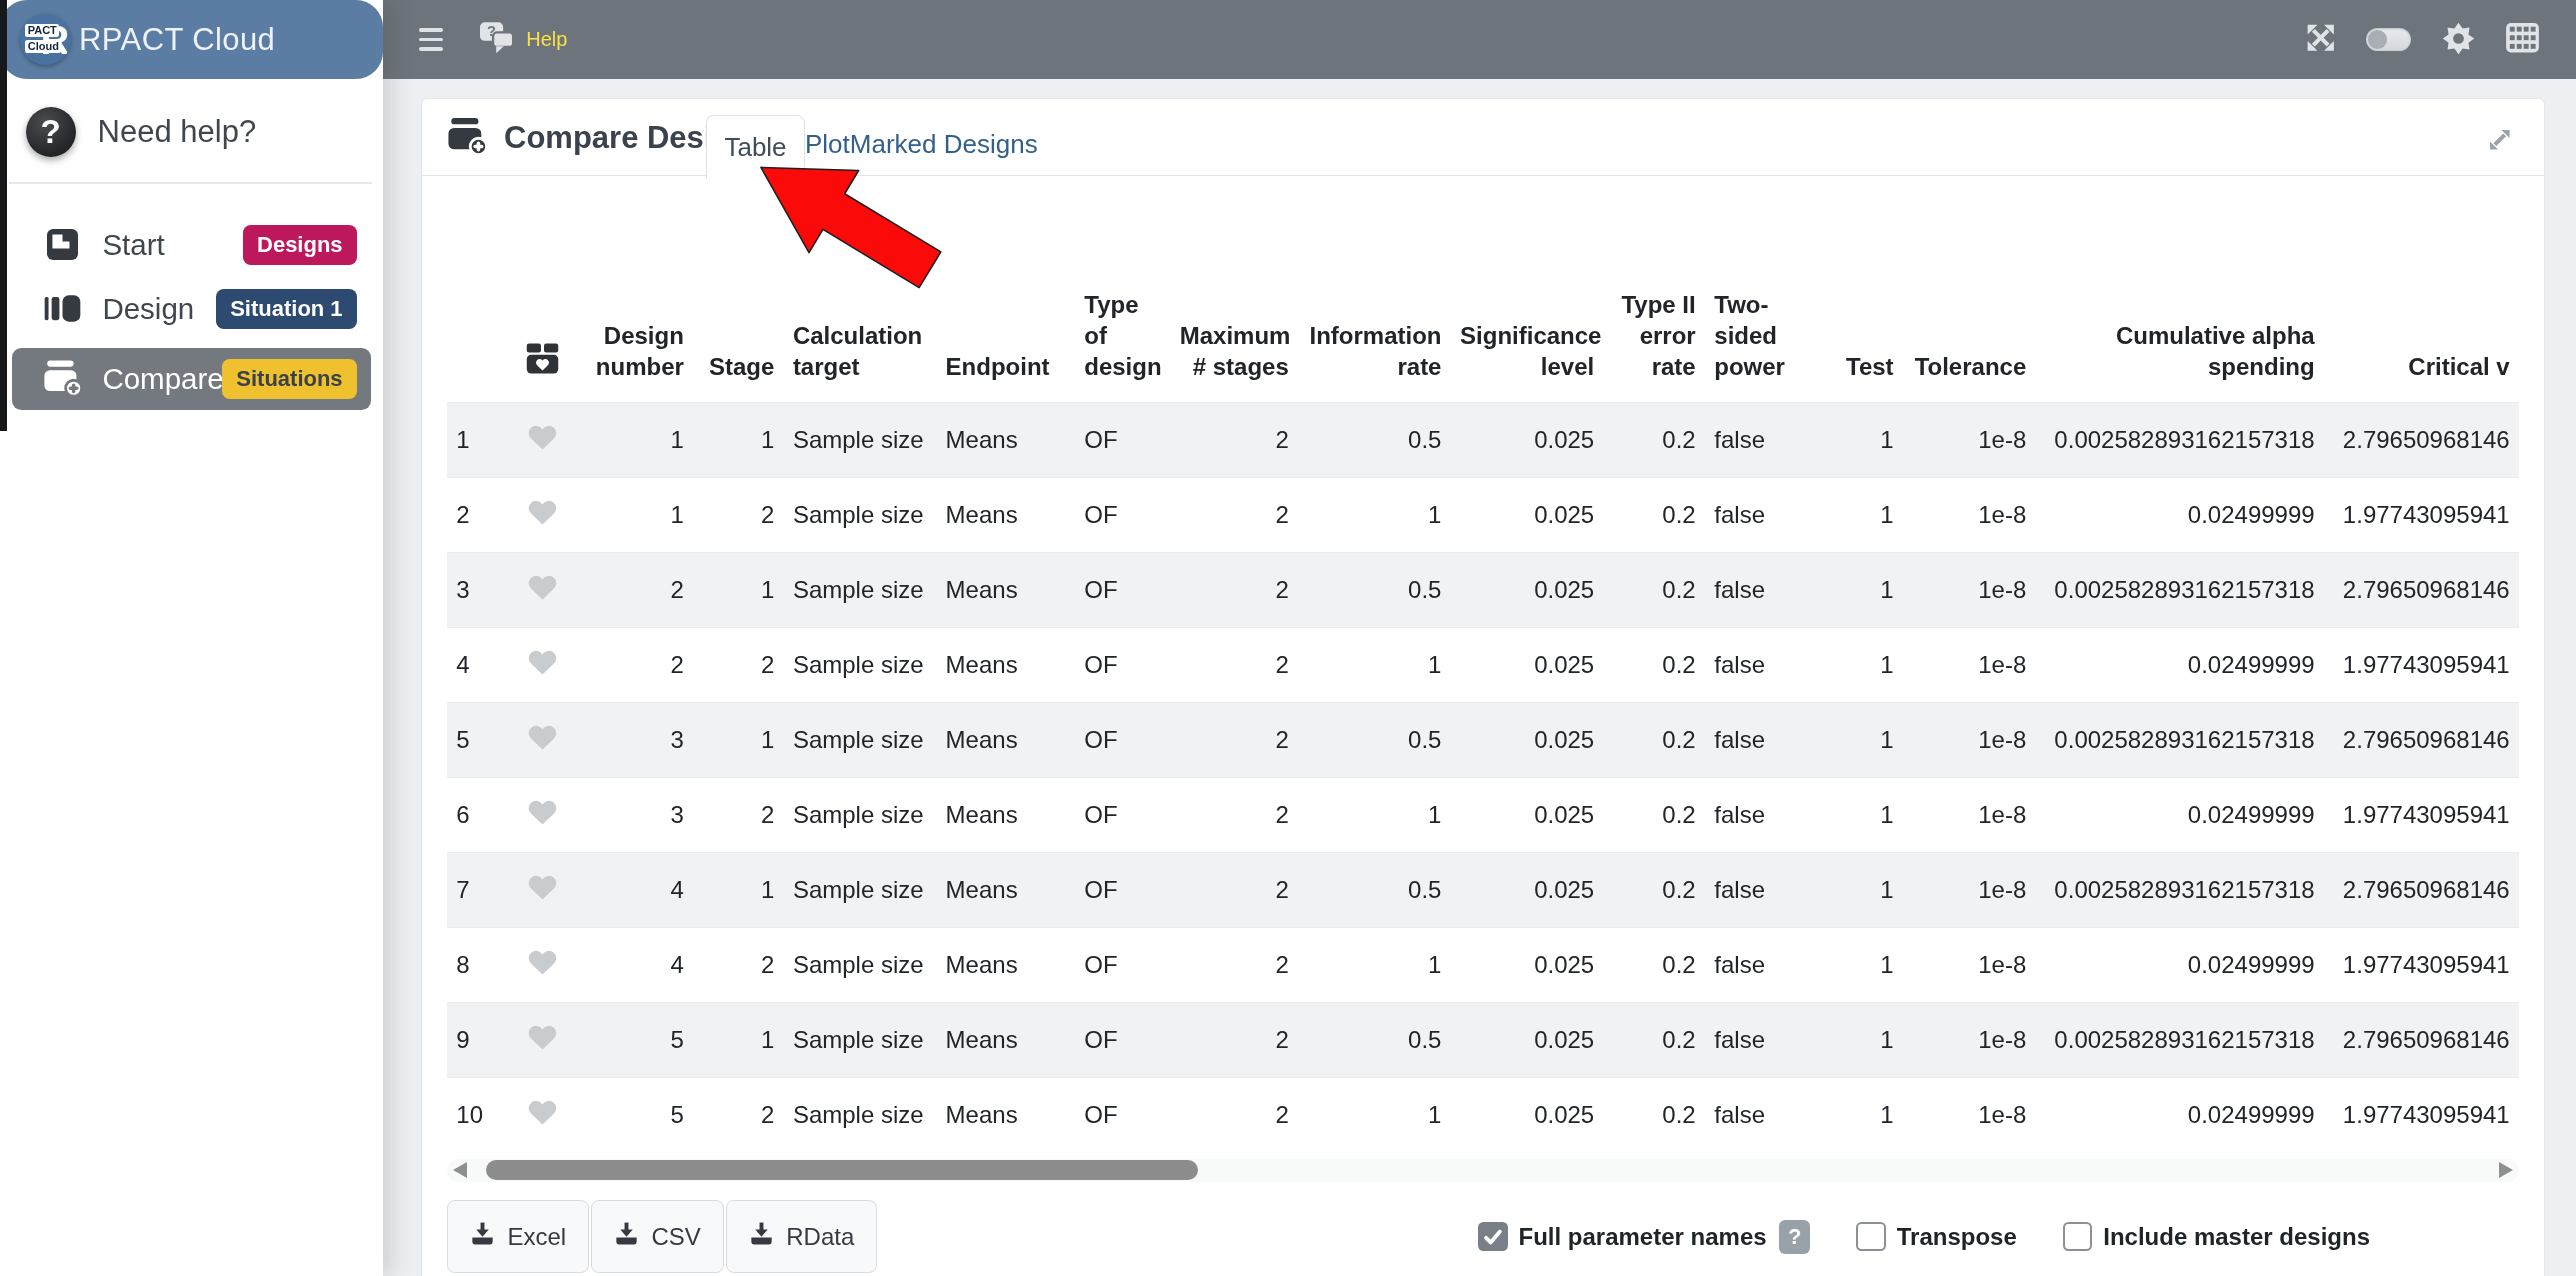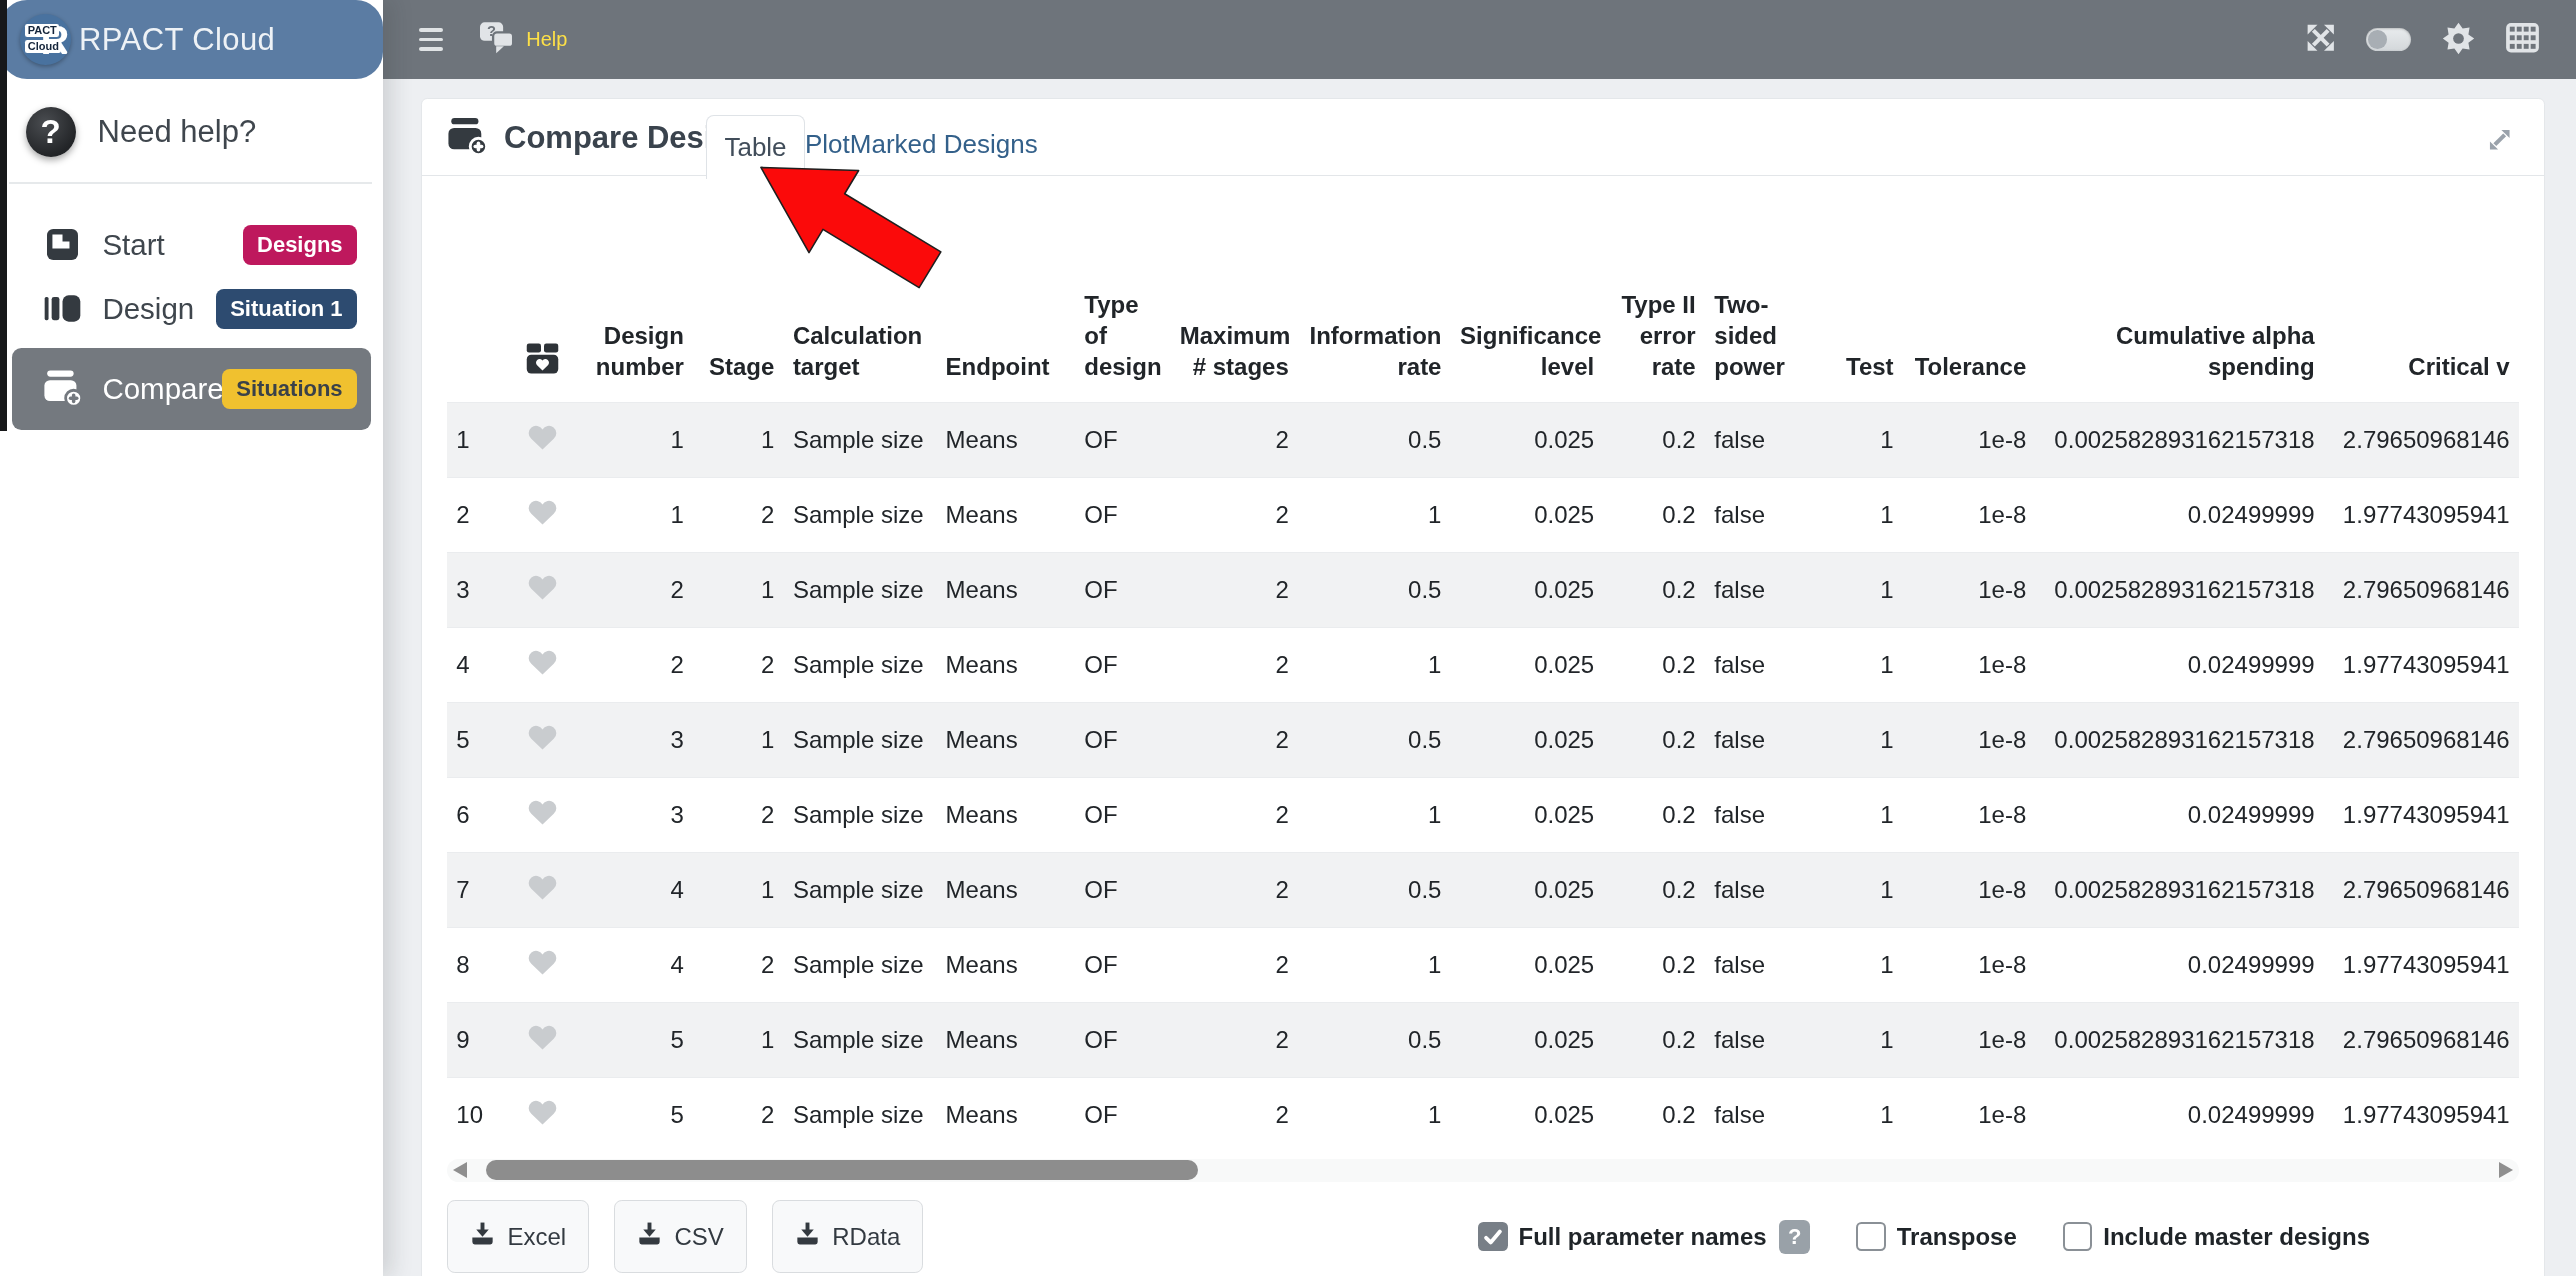--- a/index.html
+++ b/index.html
@@ -26,21 +26,21 @@
   .app-title{color:#eef2f6;font-size:31px;margin-left:8px;font-weight:400;letter-spacing:0.4px}
   .need-help{display:flex;align-items:center;gap:22px;padding:28px 0 0 25.6px;}
   .qcircle{width:50px;height:50px;border-radius:50%;
     background:radial-gradient(circle at 38% 32%, #4a4d51, #222427 72%);
     color:#fff;display:flex;align-items:center;justify-content:center;font-size:33px;font-weight:700;
     box-shadow:0 3.1px 7px rgba(0,0,0,.35)}
   .need-help-label{font-size:31px;color:#3f464d}
   .sidebar-divider{height:1.6px;background:#e6e9eb;margin:25px 11px 0 9.3px}
   .menu{margin-top:36px;}
   .menu-item{position:relative;height:50px;display:flex;align-items:center;padding-left:31px;margin:0 12.4px 14px 12.4px;cursor:pointer}
-  .menu-item.active{background:var(--active);border-radius:9.3px;height:82px;text-align:center;}
+  .menu-item.active{background:var(--active);border-radius:9.3px;height:62px;text-align:center;}
   .mi-icon{width:39px;display:flex;justify-content:center;align-items:center}
   .mi-label{font-size:29.5px;color:#3f464d;margin-left:20px}
   .menu-item.active .mi-label{color:#fff}
   .badge{position:absolute;right:14px;top:50%;transform:translateY(-50%);
     font-size:22px;font-weight:700;padding:7px 14px;border-radius:7.8px;white-space:nowrap}
 
   
   .topbar{position:absolute;left:383px;right:0;top:0;height:79px;background:var(--topbar);
     display:flex;align-items:center;z-index:4}
   .hamburger{margin-left:36px;display:flex;flex-direction:column;gap:5.4px;cursor:pointer}
@@ -83,21 +83,21 @@
   
   .scrollbar{position:relative;margin:6.2px 25px 0 25px;height:23px;background:#f8f9f9;border-radius:11.6px;}
   .sb-left{position:absolute;left:6.2px;top:3.1px;width:0;height:0;cursor:pointer;
     border-top:8.5px solid transparent;border-bottom:8.5px solid transparent;border-right:14.7px solid #8f8f8f}
   .sb-right{position:absolute;right:6.2px;top:3.1px;width:0;height:0;cursor:pointer;
     border-top:8.5px solid transparent;border-bottom:8.5px solid transparent;border-left:14.7px solid #8f8f8f}
   .sb-thumb{position:absolute;left:39px;top:1.6px;width:712px;height:20px;border-radius:10px;background:#8d8d8d;cursor:grab}
 
   
   .footer{position:relative;margin:18.6px 25px 0 25px;height:74px}
-  .btn-group{position:absolute;left:0;top:0;display:flex;gap:25px}
+  .btn-group{position:absolute;left:0;top:0;display:flex;gap:2px}
   .btn{height:73px;display:flex;align-items:center;gap:12.4px;padding:0 22px;background:#f8f9fa;
     border:1.6px solid #d9dcdf;border-radius:7.8px;font-size:24px;color:#333a41;cursor:pointer;
     font-family:"Liberation Sans","DejaVu Sans",sans-serif}
   .checks{position:absolute;left:1031px;top:0;height:73px;display:flex;align-items:center;gap:46px}
   .check-item{display:flex;align-items:center;gap:11px;font-size:24px;font-weight:700;color:#1f2428;cursor:pointer}
   .cb{width:29.5px;height:29.5px;border-radius:5.4px;border:2.3px solid #8a9096;background:#fff;flex:0 0 auto}
   .cb.checked{border:none;background:#787f87;display:flex;align-items:center;justify-content:center}
   .qbadge{width:31px;height:34px;border-radius:6.2px;background:#99a1a8;color:#fff;font-weight:700;font-size:22px;
     display:flex;align-items:center;justify-content:center;margin-left:1.6px}
 </style>

